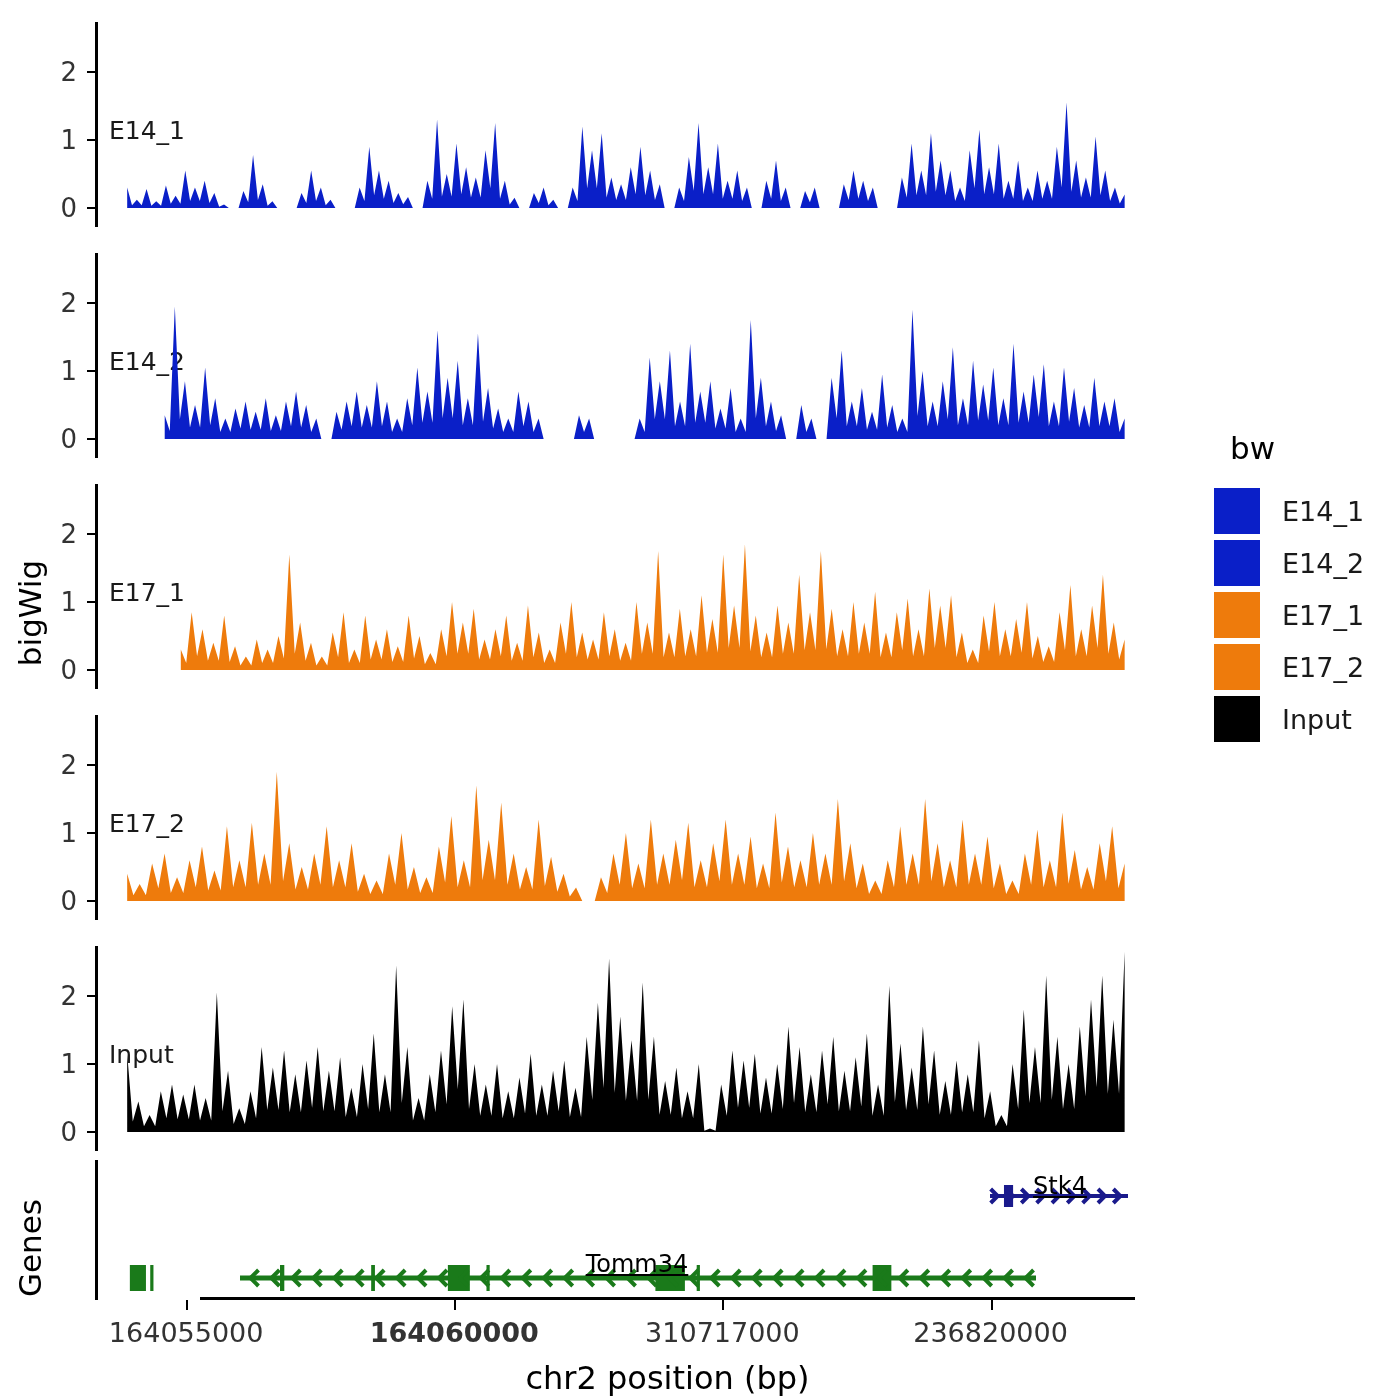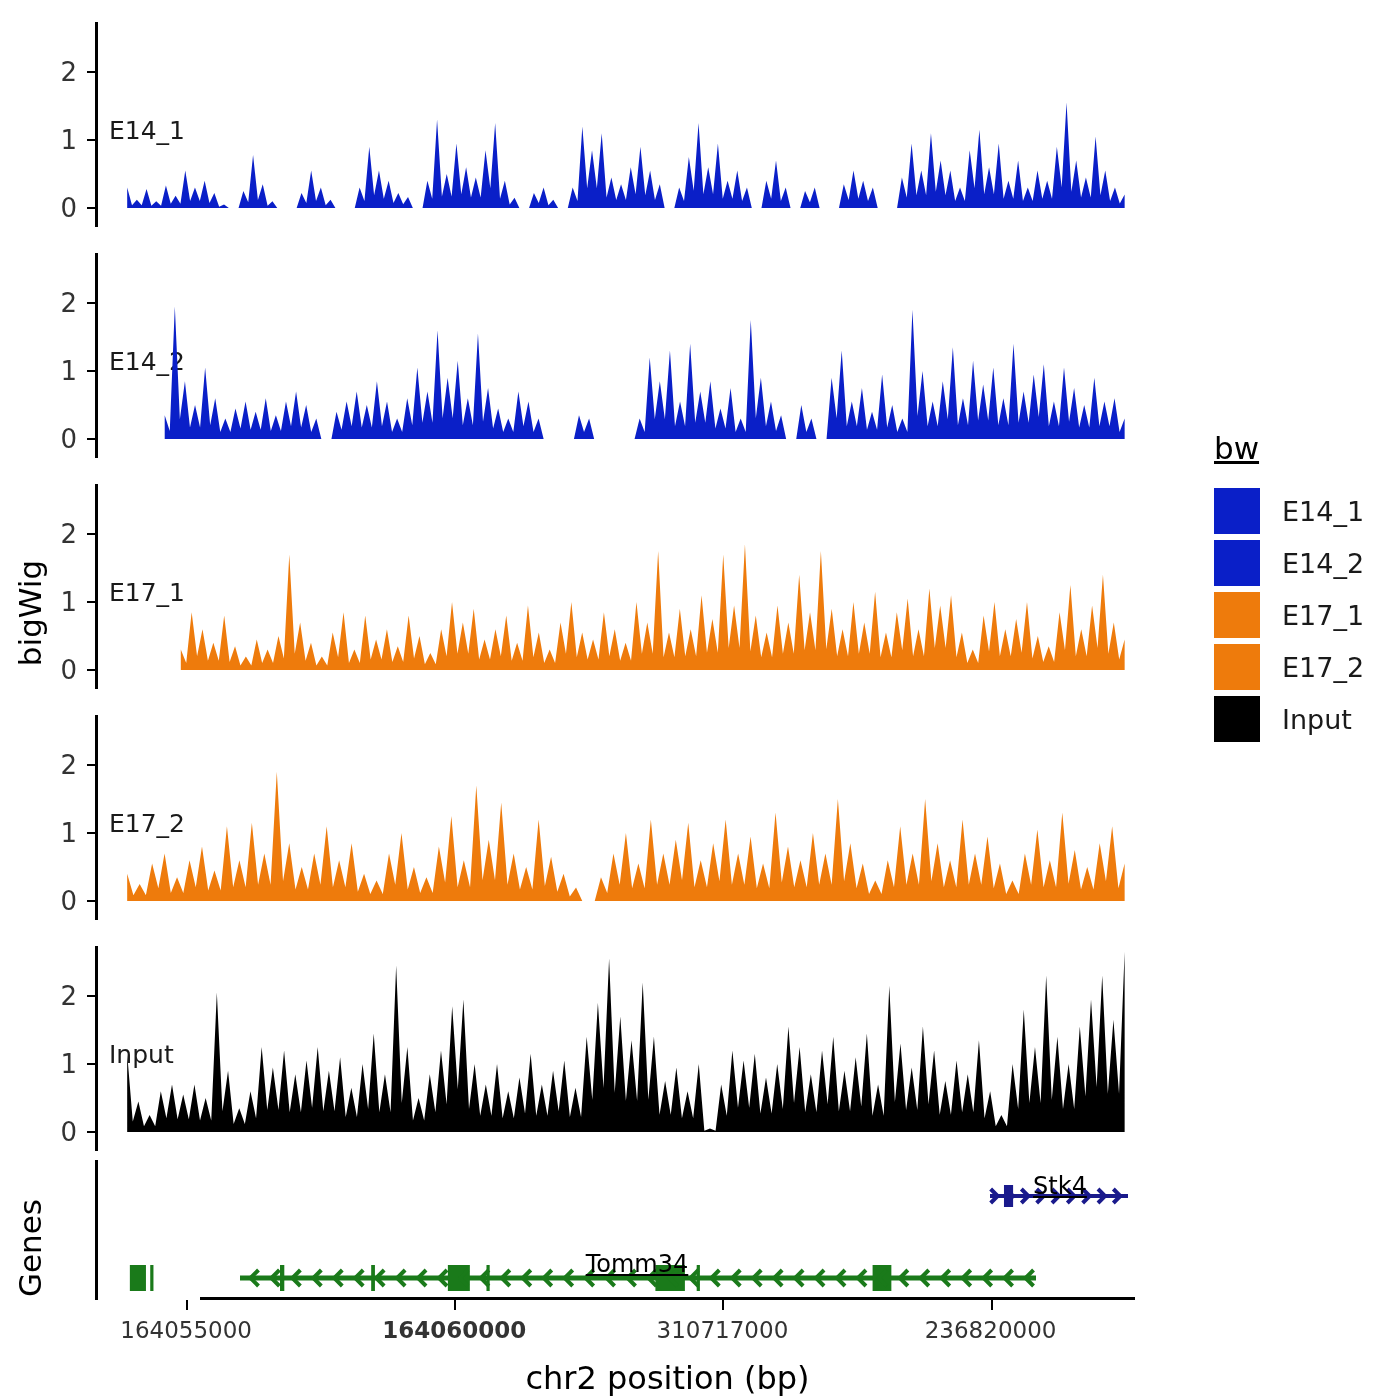--- a/index.html
+++ b/index.html
@@ -51,21 +51,21 @@
   .xaxis-line{
     position:absolute;
     height:3px;background:#000;
   }
   .xtick{
     position:absolute;
     width:2px;height:10px;background:#000;
   }
   .xtick-label{
     position:absolute;
-    font-size:23px;color:#333;
+    font-size:27px;color:#333;
     white-space:nowrap;
     transform:translateX(-50%);
   }
   .xaxis-title{
     position:absolute;
     font-size:32px;color:#000;
     white-space:nowrap;
     transform:translateX(-50%);
   }
 
@@ -249,21 +249,21 @@
       <div class="xtick" style="left: 454.301px; top: 1300px;"></div>
       <div class="xtick-label" style="left: 454.301px; top: 1317px; font-weight: bold;">164060000</div>
       <div class="xtick" style="left: 722.435px; top: 1300px;"></div>
       <div class="xtick-label" style="left: 722.435px; top: 1317px;">310717000</div>
       <div class="xtick" style="left: 990.57px; top: 1300px;"></div>
       <div class="xtick-label" style="left: 990.57px; top: 1317px;">236820000</div>
       <div class="xaxis-title" style="left: 667.5px; top: 1359px;">chr2 position (bp)</div>
     </div>
 
   <div class="legend" id="legend" style="left: 1210px; top: 430px; width: 180px; height: 300px;">
-    <div class="legend-title" style="left: 4px; top: 0px; text-decoration: underline;">bw</div>
+    <div class="legend-title" style="left: 20px; top: 0px;">bw</div>
     <div id="legend-rows">
         <div class="legend-row" style="left: 4px; top: 58px;">
           <span class="legend-swatch" style="background: rgb(10, 31, 200);"></span>
           <span class="legend-label">E14_1</span>
         </div>
         <div class="legend-row" style="left: 4px; top: 110px;">
           <span class="legend-swatch" style="background: rgb(10, 31, 200);"></span>
           <span class="legend-label">E14_2</span>
         </div>
         <div class="legend-row" style="left: 4px; top: 162px;">

